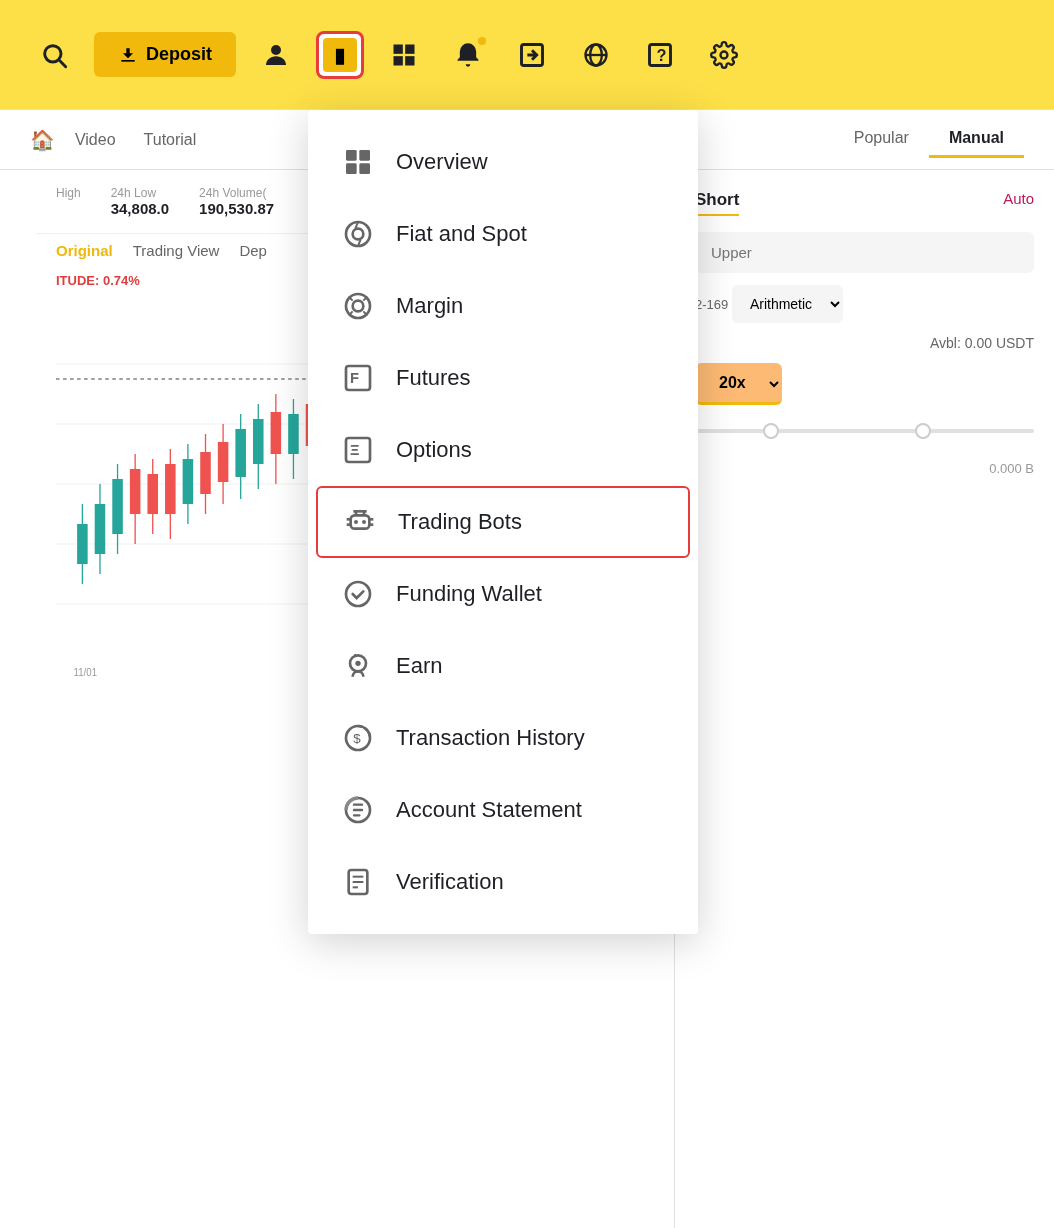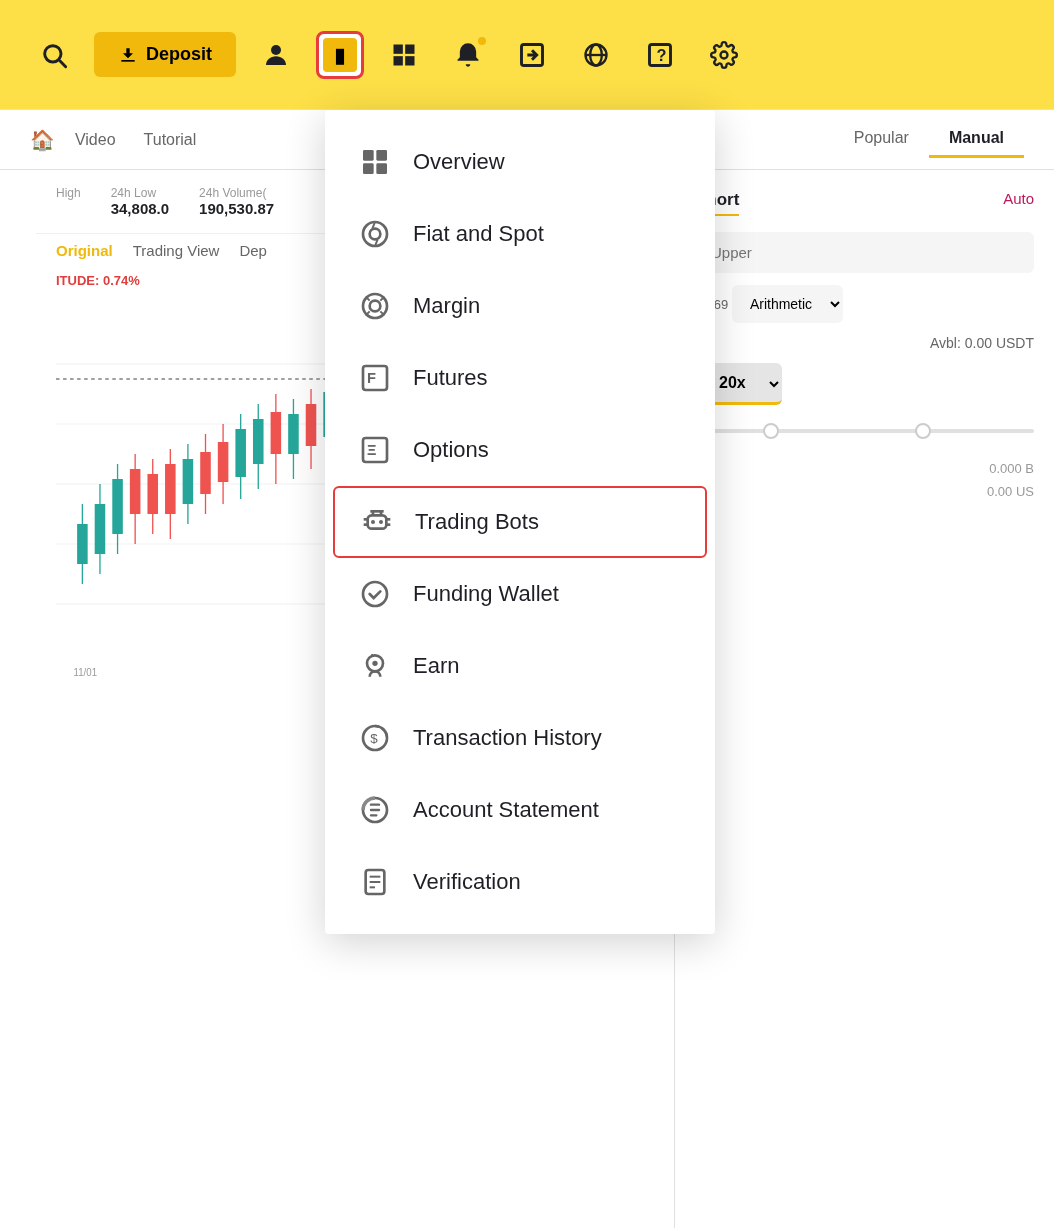--- a/index.html
+++ b/index.html
@@ -280,21 +280,21 @@
     }
 
     .avbl-row {
       font-size: 14px;
       color: #666;
       margin: 12px 0;
       text-align: right;
     }
 
     .leverage-selector {
-      background: #e5e5e5;
+      background: #fdba74;
       border: none;
       padding: 10px 20px;
       border-radius: 6px;
       font-size: 16px;
       font-weight: 700;
       cursor: pointer;
       border-bottom: 3px solid #F0B90B;
     }
 
     .slider-row {
@@ -333,21 +333,21 @@
       color: #999;
       line-height: 1.8;
       text-align: right;
       margin-top: 12px;
     }
 
     
     .dropdown-overlay {
       position: absolute;
       top: 110px;
-      left: 325px;
+      left: 308px;
       width: 390px;
       background: #fff;
       box-shadow: 0 8px 40px rgba(0,0,0,0.18);
       border-radius: 4px;
       z-index: 1000;
       padding: 16px 0;
     }
 
     .menu-item {
       display: flex;
@@ -611,21 +611,20 @@
     </div>
 
     <div class="slider-row">
       <div class="slider-track"></div>
       <div class="slider-thumb" style="left:20%"></div>
       <div class="slider-thumb" style="left:65%"></div>
     </div>
 
     <div class="balance-rows">
       <div>0.000 B</div>
-      <div>0.00 US</div>
     </div>
   </div>
 </div>
 
 <div class="dropdown-overlay">
 
   <div class="menu-item">
     <div class="menu-icon">
       <svg class="icon-svg" viewBox="0 0 24 24" fill="none">
         <rect x="3" y="3" width="8" height="8" rx="1" fill="#666"></rect>

